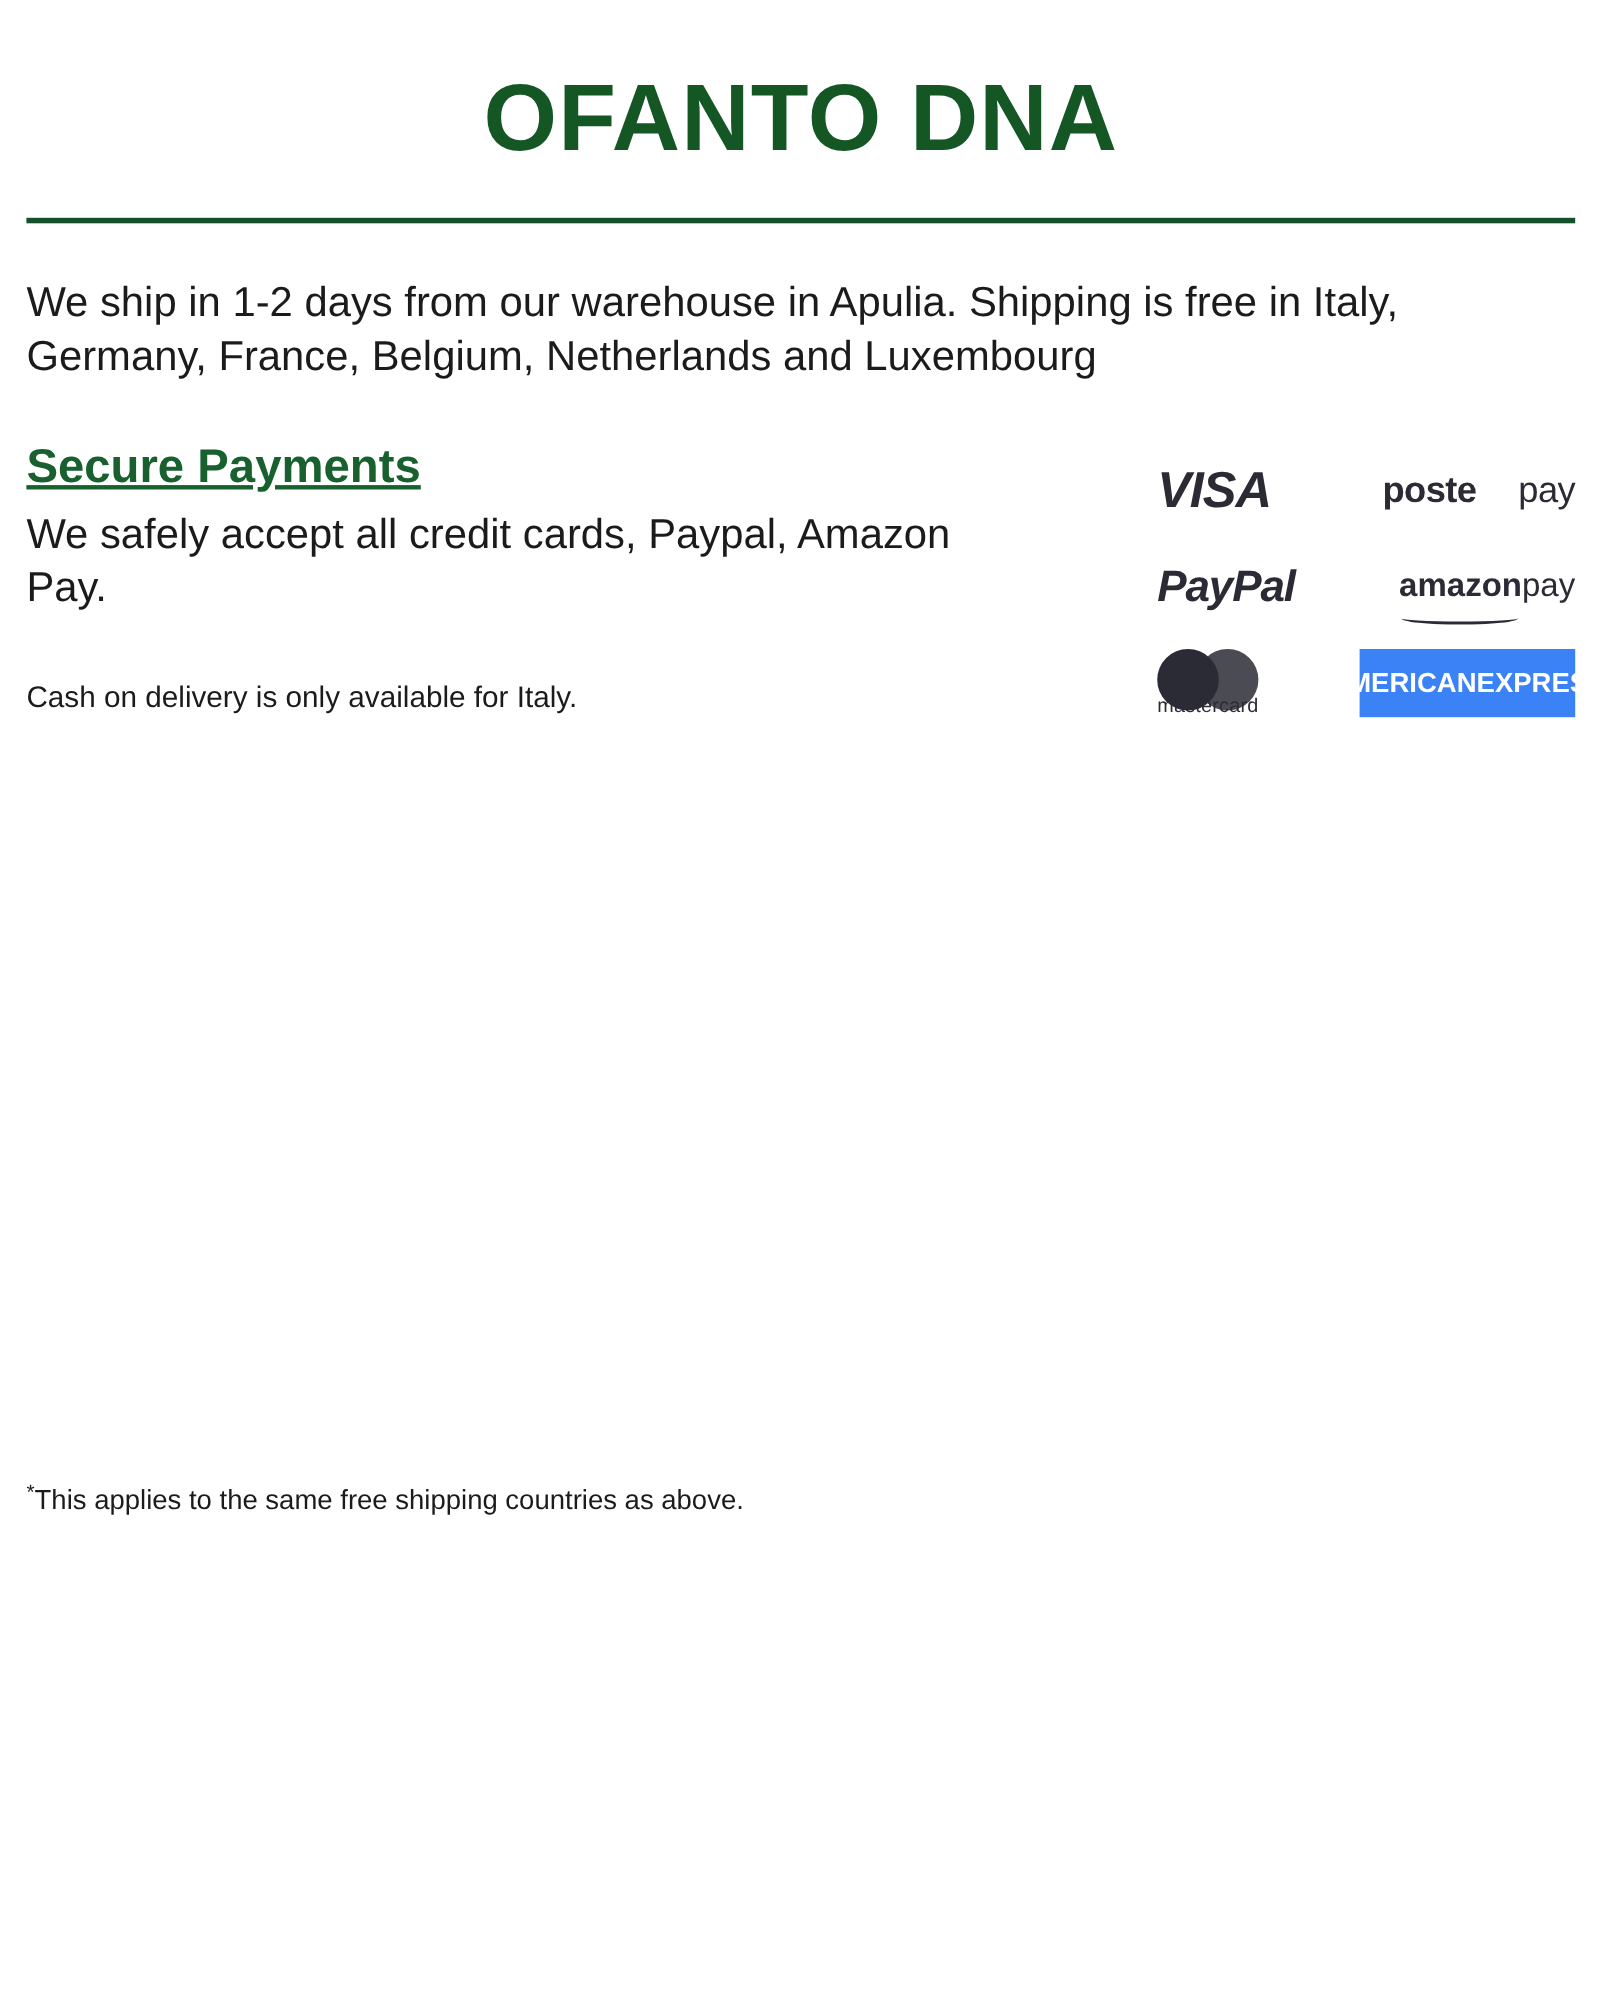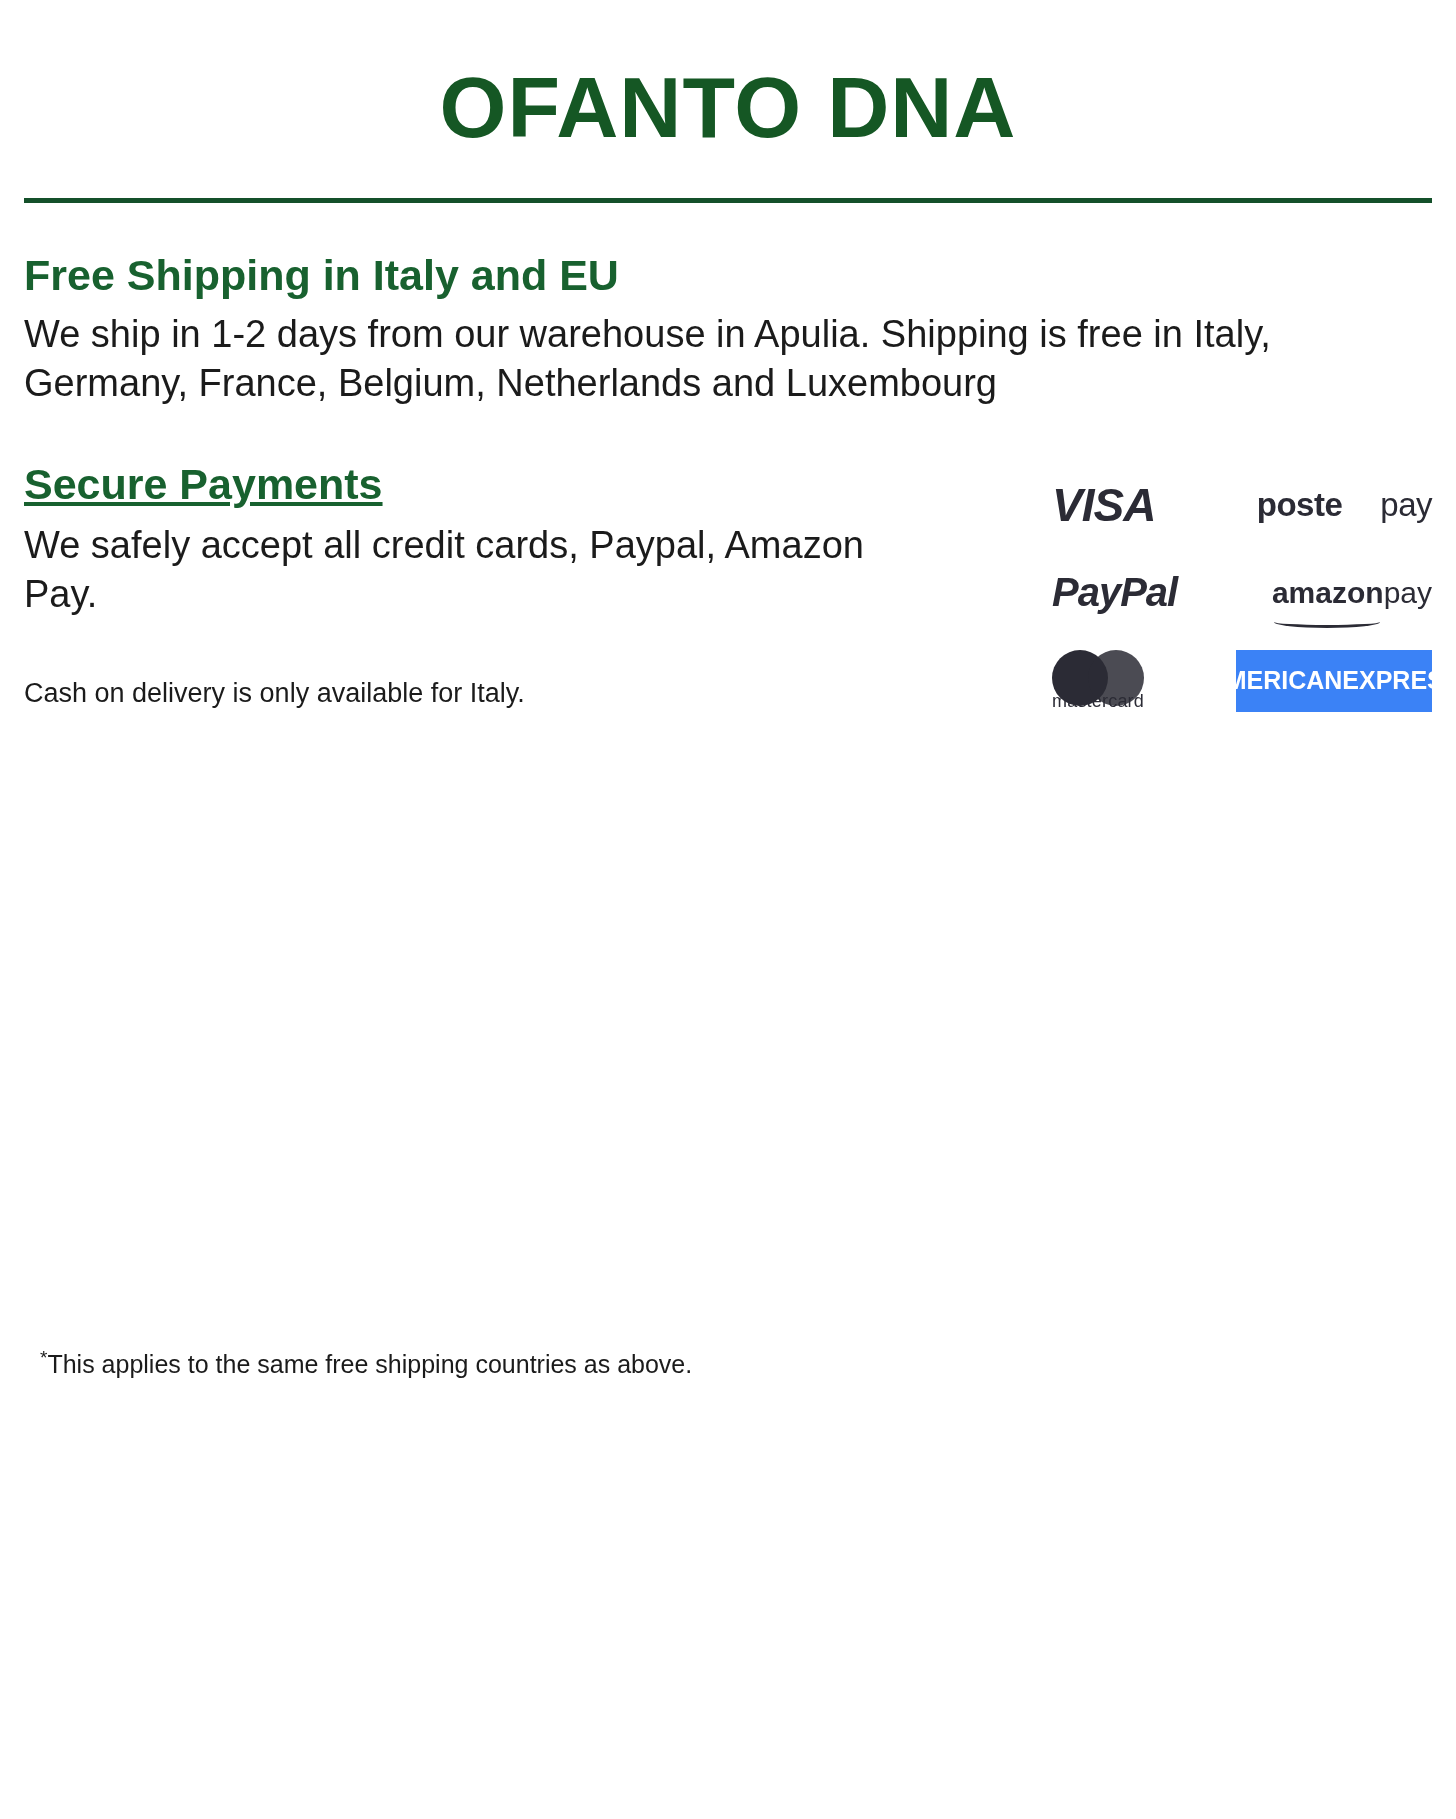--- a/index.html
+++ b/index.html
@@ -180,35 +180,33 @@
     letter-spacing: 0px;
     width: 196px;
   }
   .logo-amex span { display: block; }
   .footnote {
     position: absolute;
     left: 24px;
     bottom: 440px;
     font-size: 25px;
     color: #1b1b1b;
-    margin-left: 16px;
   }
   .footnote .sup { font-size: 19px; vertical-align: super; line-height: 0; }
 </style>
 </head>
 <body>
 
 <div class="page">
 
   <h1 class="brand-title">OFANTO DNA</h1>
   <div class="divider"></div>
 
 
   <div class="section tight">
-    <h2 class="section-title">Free Shipping in Italy and EU</h2>
     <p class="section-body">We ship in 1-2 days from our warehouse in Apulia. Shipping is free in Italy, Germany, France, Belgium, Netherlands and Luxembourg</p>
   </div>
 
 
   <div class="payments-row">
     <div class="payments-left">
       <h2 class="section-title">Secure Payments</h2>
       <p class="section-body">We safely accept all credit cards, Paypal, Amazon Pay.</p>
       <p class="cod-note">Cash on delivery is only available for Italy.</p>
     </div>

